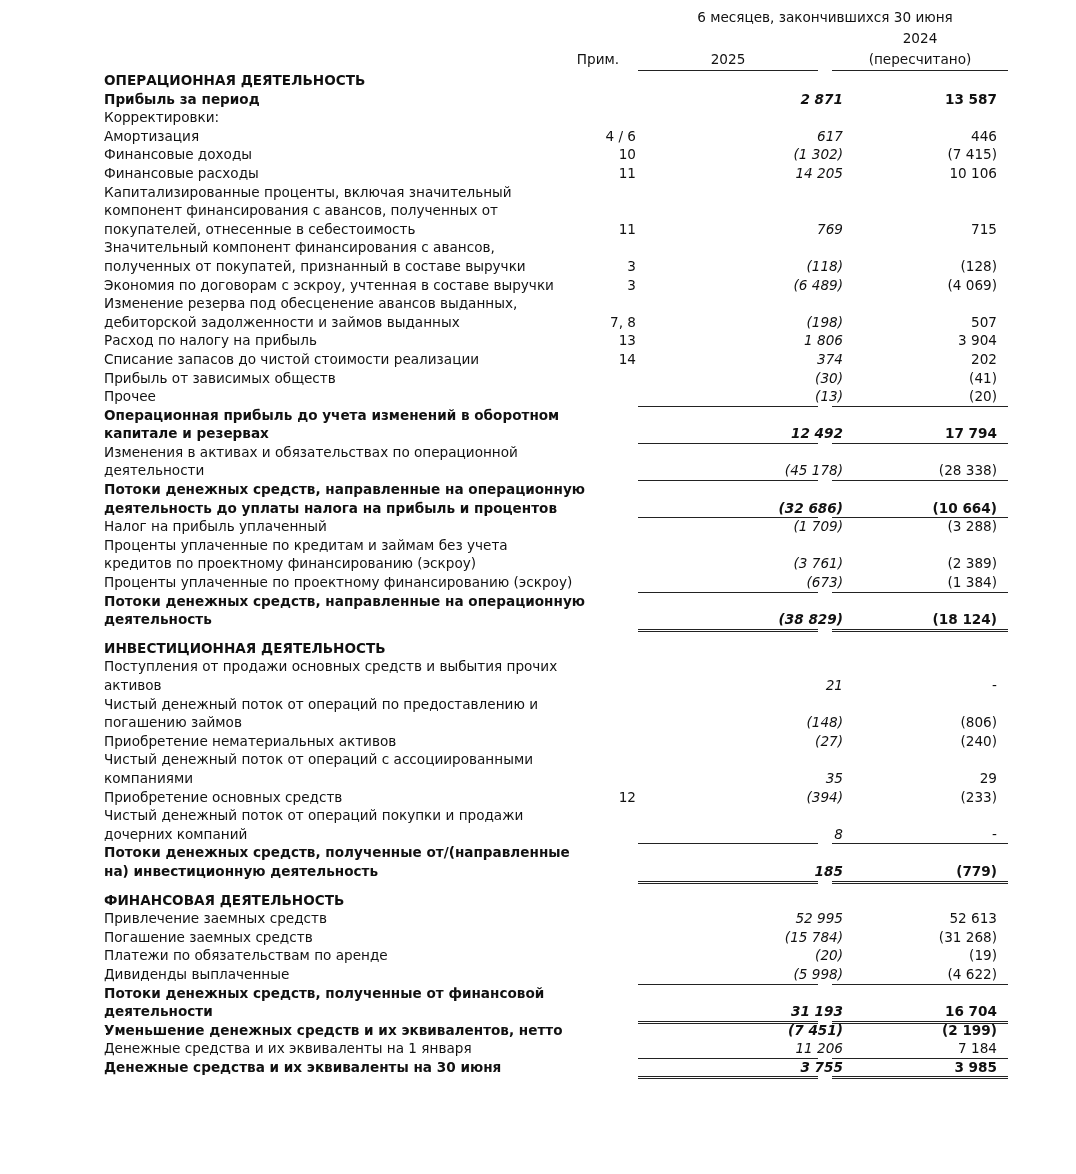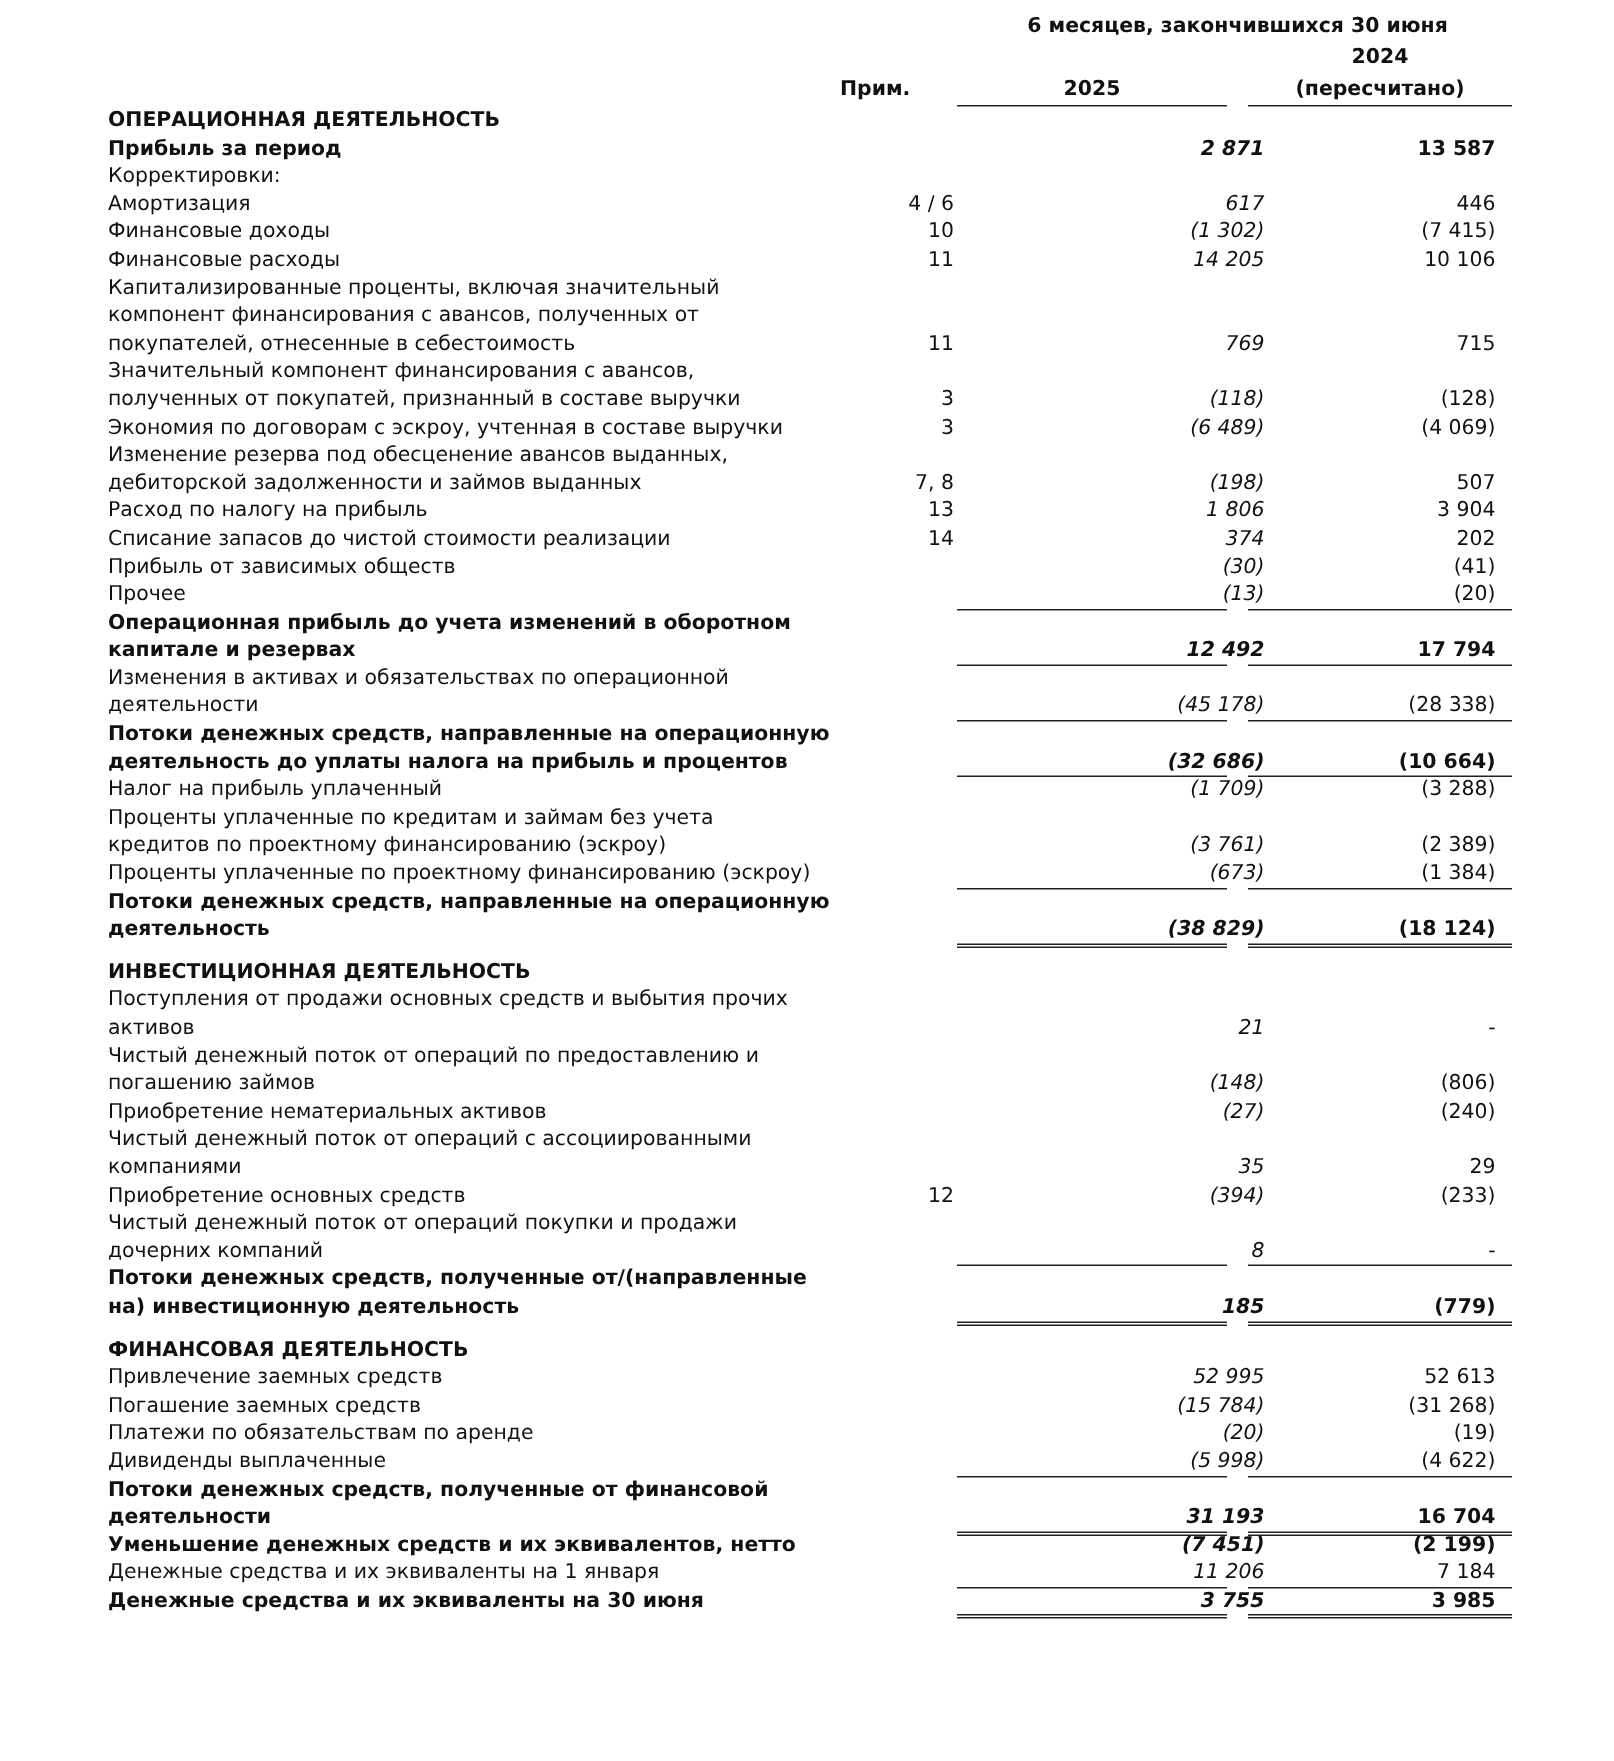--- a/index.html
+++ b/index.html
@@ -1,31 +1,31 @@
 <!DOCTYPE html>
 <html><head>
 <meta charset="utf-8">
 <style>
   html, body { margin:0; padding:0; background:#ffffff; }
   body {
     width:1076px; height:1174px; position:relative; overflow:hidden;
     font-family:"DejaVu Sans", sans-serif; font-size:13.6px; color:#111;
   }
-  .hdr { position:absolute; font-weight:bold; }
+  .hdr { position:absolute; font-weight:normal; }
   .hdr-period { left:640px; top:9px; width:370px; text-align:center; }
   .hdr-2024a { left:832px; top:30px; width:176px; text-align:center; }
-  .hdr-note  { left:560px; top:51px; width:76px; }
+  .hdr-note  { left:560px; top:51px; width:76px; text-align:center; }
   .hdr-2025  { left:638px; top:51px; width:180px; text-align:center; }
   .hdr-2024b { left:832px; top:51px; width:176px; text-align:center; }
   .hdr-line { position:absolute; top:70px; height:0; border-top:1px solid #222; }
   .hl1 { left:638px; width:180px; }
   .hl2 { left:832px; width:176px; }
 
   #rows { position:absolute; left:0; top:71px; width:1076px; }
-  .row { position:relative; width:860px; line-height:18.6px; }
+  .row { position:relative; width:860px; line-height:18.6px;padding-left:32px; }
   .row.sec-gap { margin-top:10px; }
   .lbl { position:relative; left:72px; width:488px; white-space:pre-line; }
   .note { position:absolute; left:560px; width:76px; text-align:right; bottom:0; }
   .v1, .v2 { position:absolute; bottom:0; text-align:right; }
   .v1 { left:674px; width:169px;font-style:italic; }
   .v2 { left:832px; width:165px; }
   .row.bold .lbl, .row.bold .v1, .row.bold .v2 { font-weight:bold; }
   .row.section .lbl { font-weight:bold; }
   .bline { position:absolute; height:0; }
   .b1 { left:638px; width:180px; }

